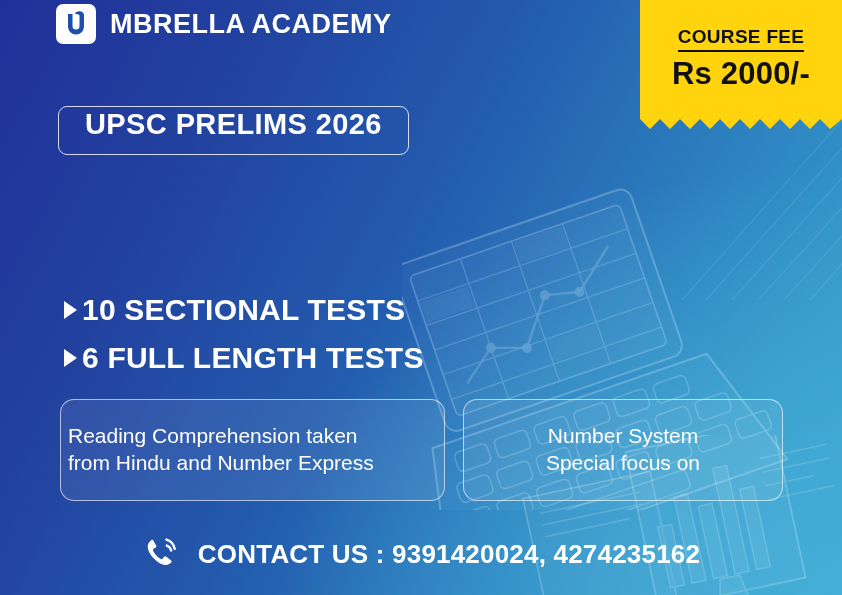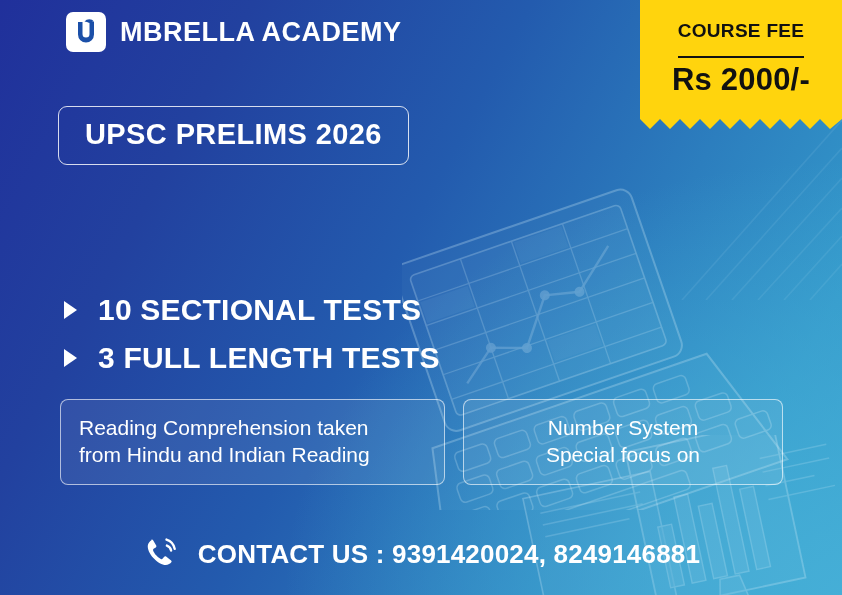--- a/index.html
+++ b/index.html
@@ -21,89 +21,89 @@
 
   
   .bg-art { position:absolute; inset:0; pointer-events:none; }
   .bg-art svg { position:absolute; }
 
   #art-laptop { right:-30px; top:180px; opacity:0.30; }
   #art-docs   { right:-10px; bottom:-20px; opacity:0.28; }
   #art-rays   { right:0; top:0; opacity:0.18; }
 
   
-  #header { position:absolute; left:56px; top:12px; display:flex; align-items:center; gap:14px;margin-left:10px; }
+  #header { position:absolute; left:56px; top:4px; display:flex; align-items:center; gap:14px; }
   #logo-mark {
     width:40px; height:40px; background:#ffffff; border-radius:7px;
     display:flex; align-items:center; justify-content:center;
   }
   #brand-name {
     color:#ffffff; font-size:27px; font-weight:bold; letter-spacing:0.5px; white-space:nowrap;
   }
 
   
   #fee-badge {
     position:absolute; right:0; top:0; width:202px; height:132px;
   }
   #fee-badge-body {
     position:absolute; left:0; top:0; width:202px; height:118px;
     background:#FFD40D;
     display:flex; flex-direction:column; align-items:center; justify-content:center; gap:4px;
   }
   #fee-label {
     color:#111111; font-size:19px; font-weight:bold; letter-spacing:0.3px;
-    border-bottom:2.5px solid #111111; padding-bottom:14px;
+    border-bottom:2.5px solid #111111; padding-bottom:2px;
   }
   #fee-amount { color:#111111; font-size:31px; font-weight:bold; letter-spacing:0.2px; }
   #fee-zigzag { position:absolute; left:0; top:113px; width:202px; height:22px; }
 
   
   #exam-pill {
     position:absolute; left:58px; top:106px;
-    padding:11px 26px 13px 26px;
+    padding:1px 26px 13px 26px;
     border:1.6px solid rgba(255,255,255,0.82);
     border-radius:9px;
   }
   #exam-pill-label {
     color:#ffffff; font-size:29px; font-weight:bold; letter-spacing:0.4px; white-space:nowrap;
   }
 
   
   #main-title {
     position:absolute; left:62px; top:173px;
     font-size:73px; font-weight:bold; letter-spacing:-0.5px;
     color:#FFD11A;
     -webkit-text-stroke:4.5px #16235E;
     paint-order:stroke fill;
     white-space:nowrap;
   }
 
   
   #bullet-list { position:absolute; left:64px; top:286px; }
-  .bullet-row { display:flex; align-items:center; gap:21px; height:48px; }
+  .bullet-row { display:flex; align-items:center; gap:5px; height:48px; }
   .bullet-marker {
     width:0; height:0;
     border-left:13px solid #ffffff;
     border-top:9px solid transparent;
     border-bottom:9px solid transparent;
     flex:none;
   }
   .bullet-text {
     color:#ffffff; font-size:30px; font-weight:bold; letter-spacing:0.2px; white-space:nowrap;
   }
 
   
   #feature-boxes { position:absolute; left:60px; top:399px; display:flex; gap:18px; }
   .feature-box {
     border:1.4px solid rgba(255,255,255,0.62);
-    border-radius:8px;
+    border-radius:14px;
     background:rgba(255,255,255,0.075);
-    height:86px;
+    height:102px;
     display:flex; align-items:center;
-    padding:0 18px;
+    padding:0 7px;
   }
   #feature-box-reading { width:385px; justify-content:flex-start; }
   #feature-box-number  { width:320px; justify-content:center; }
   .feature-text { color:#ffffff; font-size:21px; line-height:1.28; }
   #feature-text-number { text-align:center; }
 
   
   #contact-bar {
     position:absolute; left:0; right:0; top:535px;
     display:flex; align-items:center; justify-content:center; gap:18px;
@@ -239,41 +239,41 @@
   </div>
 
 
   <div id="bullet-list">
     <div class="bullet-row">
       <span class="bullet-marker"></span>
       <span class="bullet-text">10 SECTIONAL TESTS</span>
     </div>
     <div class="bullet-row">
       <span class="bullet-marker"></span>
-      <span class="bullet-text">3 FULL LENGTH TESTS</span>
+      <span class="bullet-text">6 FULL LENGTH TESTS</span>
     </div>
   </div>
 
   <div id="feature-boxes">
     <div class="feature-box" id="feature-box-reading">
       <div class="feature-text">
         <div>Reading Comprehension taken</div>
-        <div>from Hindu and Indian Reading</div>
+        <div>from Hindu and Number Express</div>
       </div>
     </div>
     <div class="feature-box" id="feature-box-number">
       <div class="feature-text" id="feature-text-number">
         <div>Number System</div>
         <div>Special focus on</div>
       </div>
     </div>
   </div>
 
   <div id="contact-bar">
     <svg width="38" height="38" viewBox="0 0 38 38">
       <path d="M9.4 5.2 c-1.2 0.7 -3.3 2.6 -3.6 5.2 c-0.4 3.4 1.6 8.2 5.6 12.6 c4 4.4 8.9 7.1 12.2 7.1 c2.6 0 4.8 -1.7 5.7 -2.8 c0.5 -0.6 0.4 -1.3 -0.2 -1.8 l-5 -3.9 c-0.6 -0.5 -1.4 -0.4 -1.9 0.2 l-1.7 2 c-0.4 0.5 -1.1 0.6 -1.7 0.3 c-1.4 -0.8 -3.1 -2.1 -4.6 -3.8 c-1.5 -1.7 -2.5 -3.4 -3.1 -4.9 c-0.2 -0.6 0 -1.3 0.5 -1.6 l2.2 -1.4 c0.6 -0.4 0.8 -1.2 0.4 -1.8 l-3.1 -5.4 c-0.4 -0.7 -1.1 -0.9 -1.7 -0.5 Z" fill="#ffffff"></path>
       <path d="M24.5 4.6 a12 12 0 0 1 8.2 9.3" fill="none" stroke="#ffffff" stroke-width="2.4" stroke-linecap="round"></path>
       <path d="M24.9 10.6 a6.6 6.6 0 0 1 4.2 4.9" fill="none" stroke="#ffffff" stroke-width="2.4" stroke-linecap="round"></path>
     </svg>
-    <div id="contact-text">CONTACT US : 9391420024, 8249146881</div>
+    <div id="contact-text">CONTACT US : 9391420024, 4274235162</div>
   </div>
 
 </div>
 
 </body></html>

